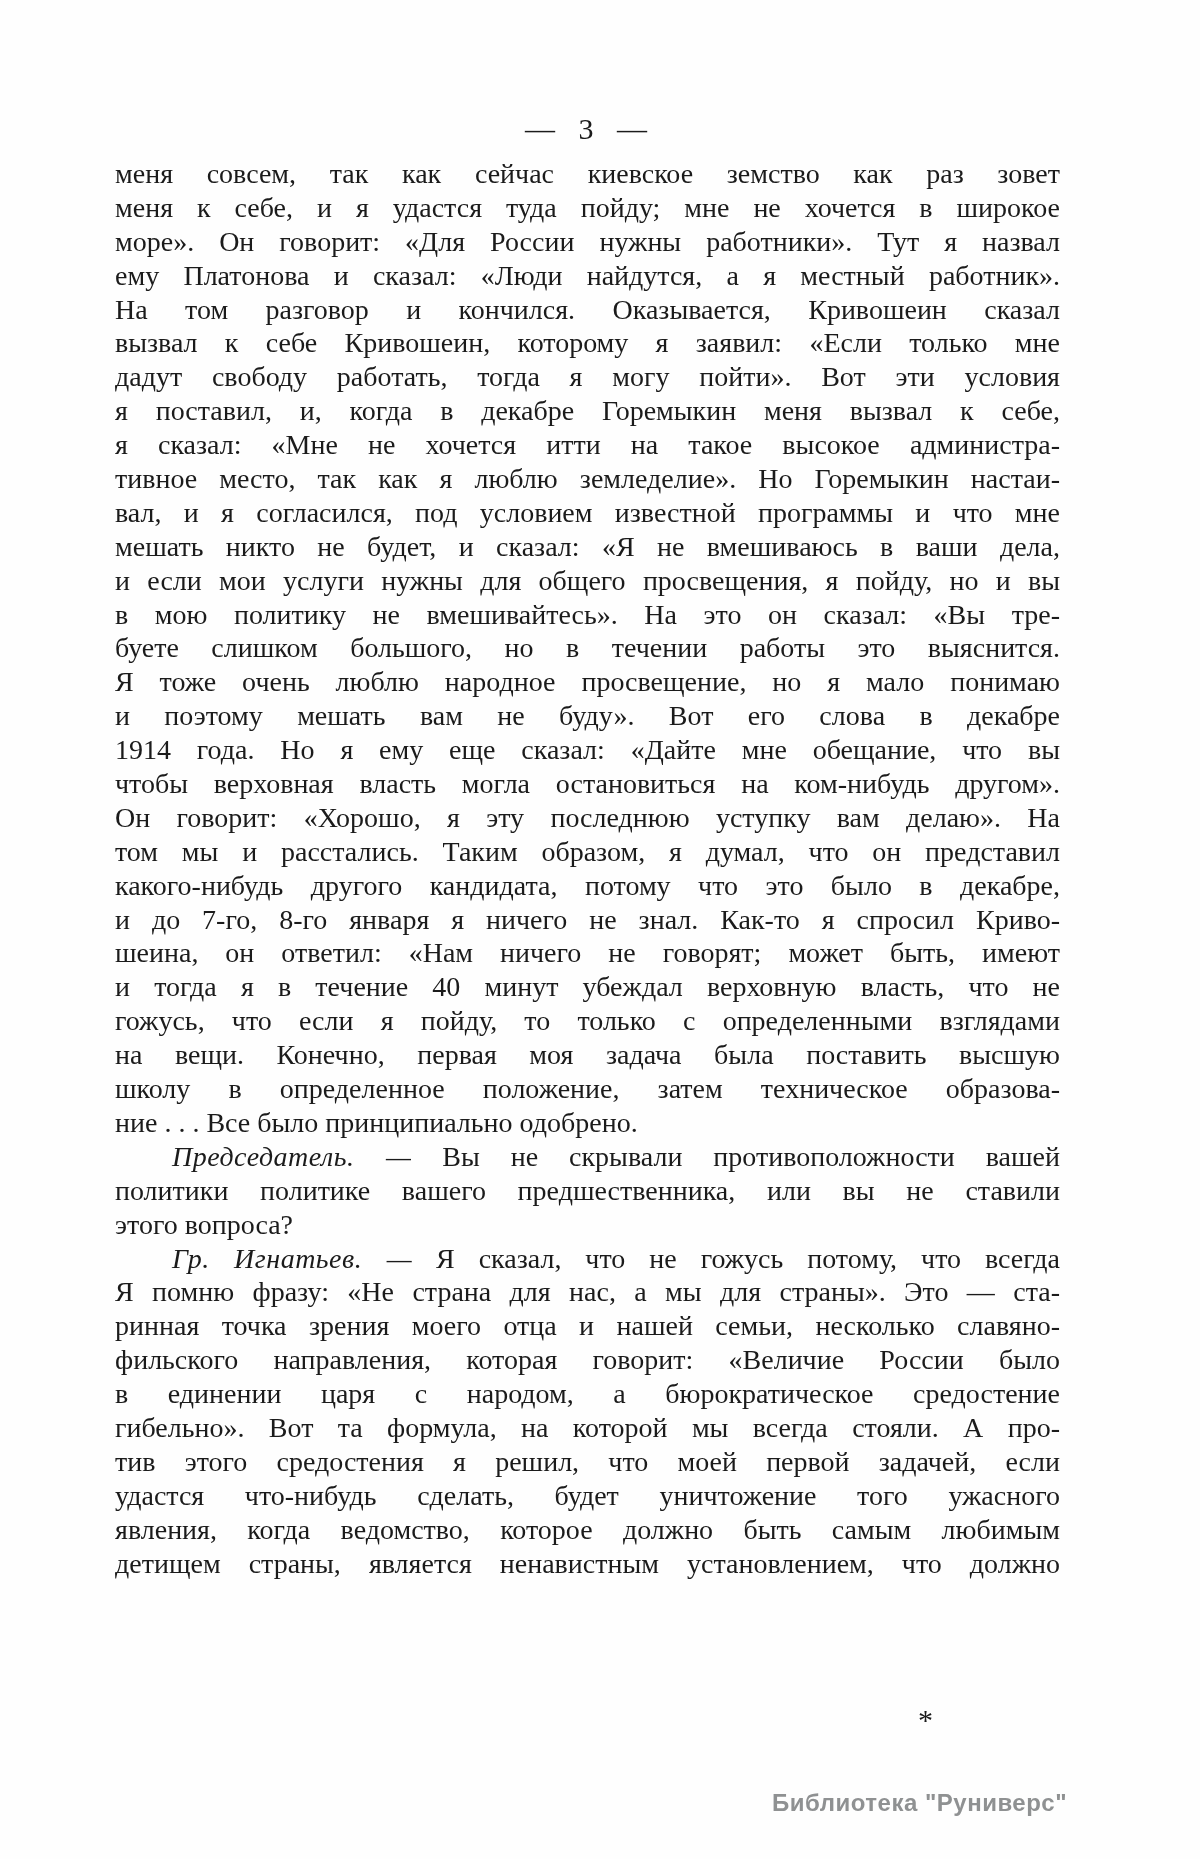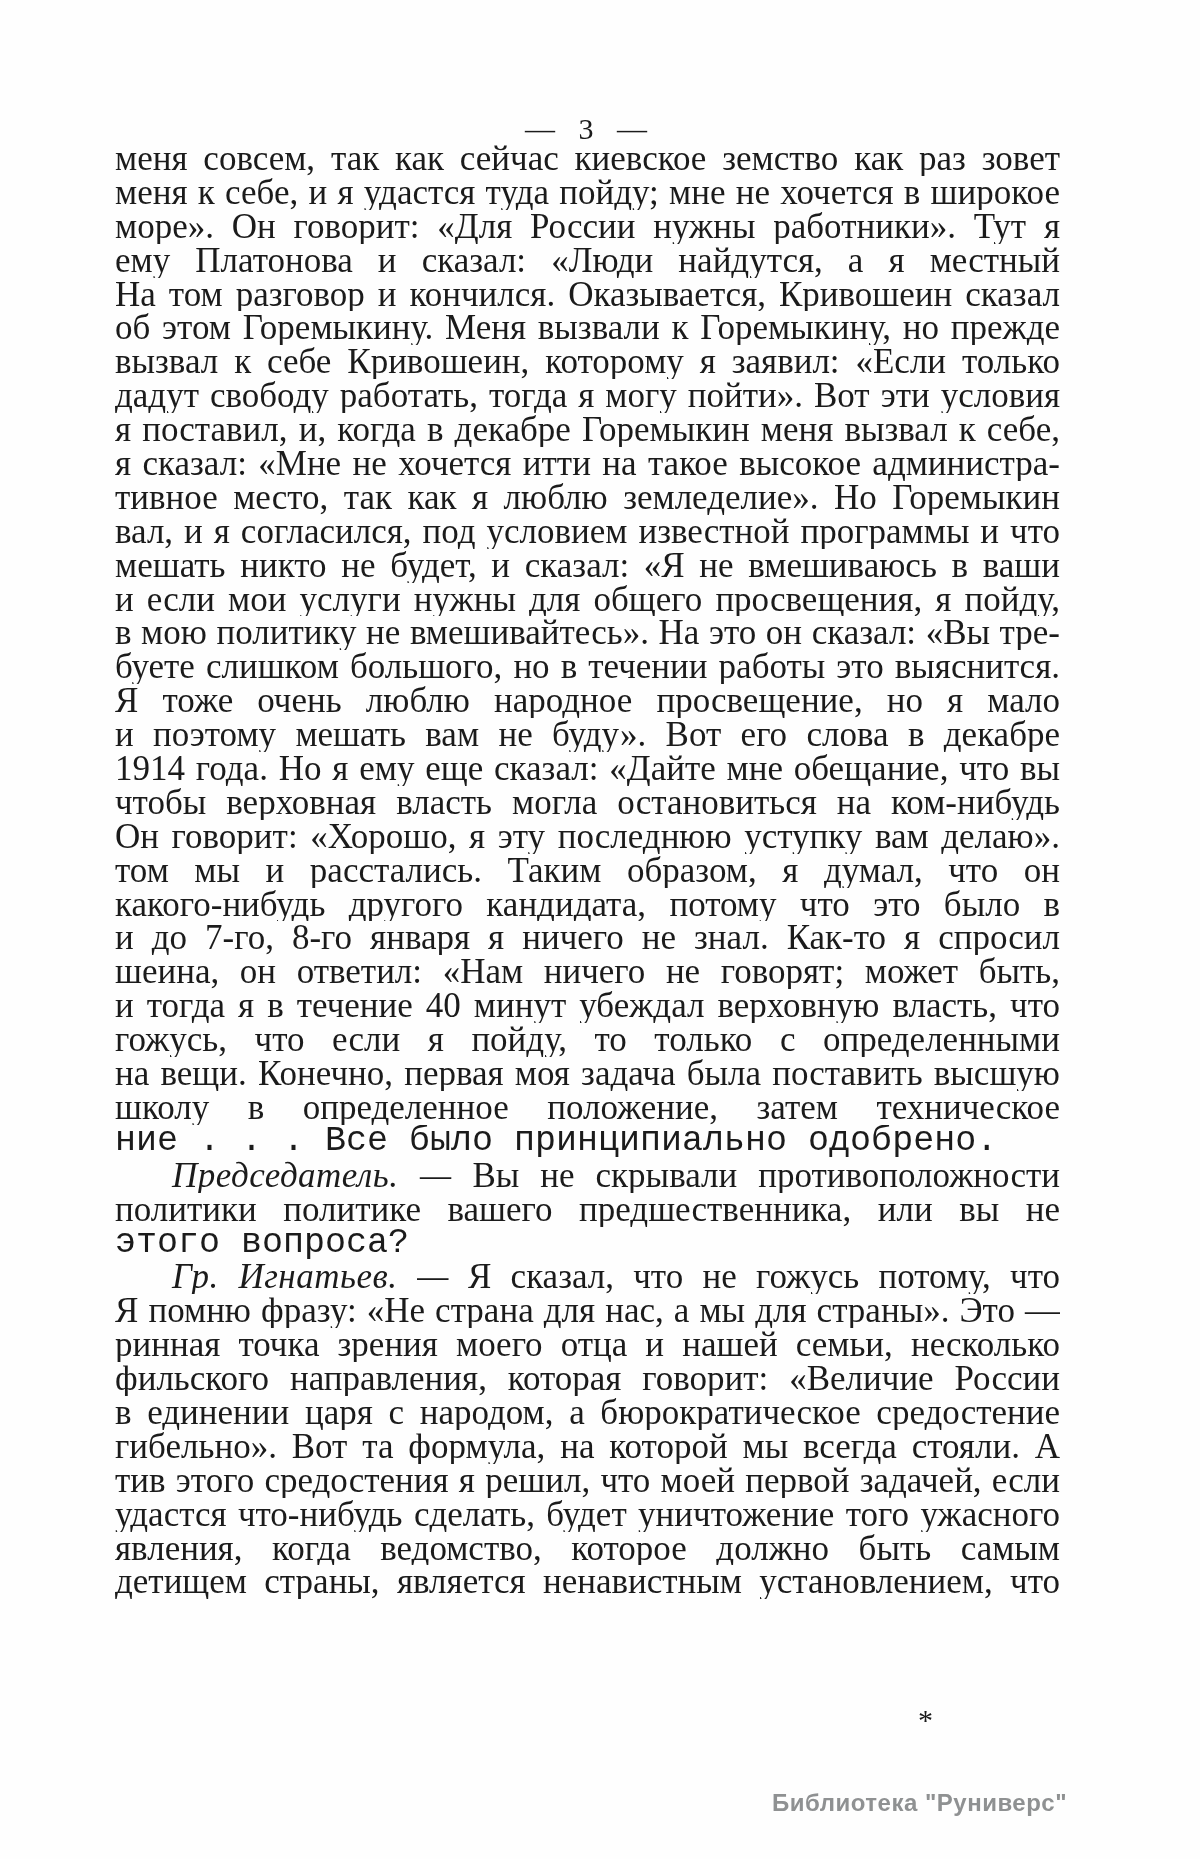--- a/index.html
+++ b/index.html
@@ -19,34 +19,33 @@
   .page-number{
     position:absolute;
     top:112px;left:115px;width:945px;
     text-align:center;
     font-size:30px;
     letter-spacing:3px;
     word-spacing:10px;
   }
   .text-block{
     position:absolute;
-    top:142px;left:115px;width:945px;
-    font-size:35px;
+    top:157px;left:115px;width:945px;
+    font-size:28px;
     line-height:33.9px;
   }
   .line{
     text-align:justify;
     text-align-last:justify;
     height:33.9px;
     overflow:hidden;
   }
   .line.nojust{
     text-align:left;
     text-align-last:left;
-    font-family:Liberation Mono, monospace;
   }
   .line.indent{
     text-indent:57px;
   }
   .line i{
     font-style:italic;
     letter-spacing:0.5px;
   }
   .footnote-asterisk{
     position:absolute;
@@ -67,21 +66,20 @@
 <body>
 
 <div class="page-number">— 3 —</div>
 
 <div class="text-block">
     <div class="line">меня совсем, так как сейчас киевское земство как раз зовет</div>
     <div class="line">меня к себе, и я удастся туда пойду; мне не хочется в широкое</div>
     <div class="line">море». Он говорит: «Для России нужны работники». Тут я назвал</div>
     <div class="line">ему Платонова и сказал: «Люди найдутся, а я местный работник».</div>
     <div class="line">На том разговор и кончился. Оказывается, Кривошеин сказал</div>
-    <div class="line">об этом Горемыкину. Меня вызвали к Горемыкину, но прежде</div>
     <div class="line">вызвал к себе Кривошеин, которому я заявил: «Если только мне</div>
     <div class="line">дадут свободу работать, тогда я могу пойти». Вот эти условия</div>
     <div class="line">я поставил, и, когда в декабре Горемыкин меня вызвал к себе,</div>
     <div class="line">я сказал: «Мне не хочется итти на такое высокое администра-</div>
     <div class="line">тивное место, так как я люблю земледелие». Но Горемыкин настаи-</div>
     <div class="line">вал, и я согласился, под условием известной программы и что мне</div>
     <div class="line">мешать никто не будет, и сказал: «Я не вмешиваюсь в ваши дела,</div>
     <div class="line">и если мои услуги нужны для общего просвещения, я пойду, но и вы</div>
     <div class="line">в мою политику не вмешивайтесь». На это он сказал: «Вы тре-</div>
     <div class="line">буете слишком большого, но в течении работы это выяснится.</div>

